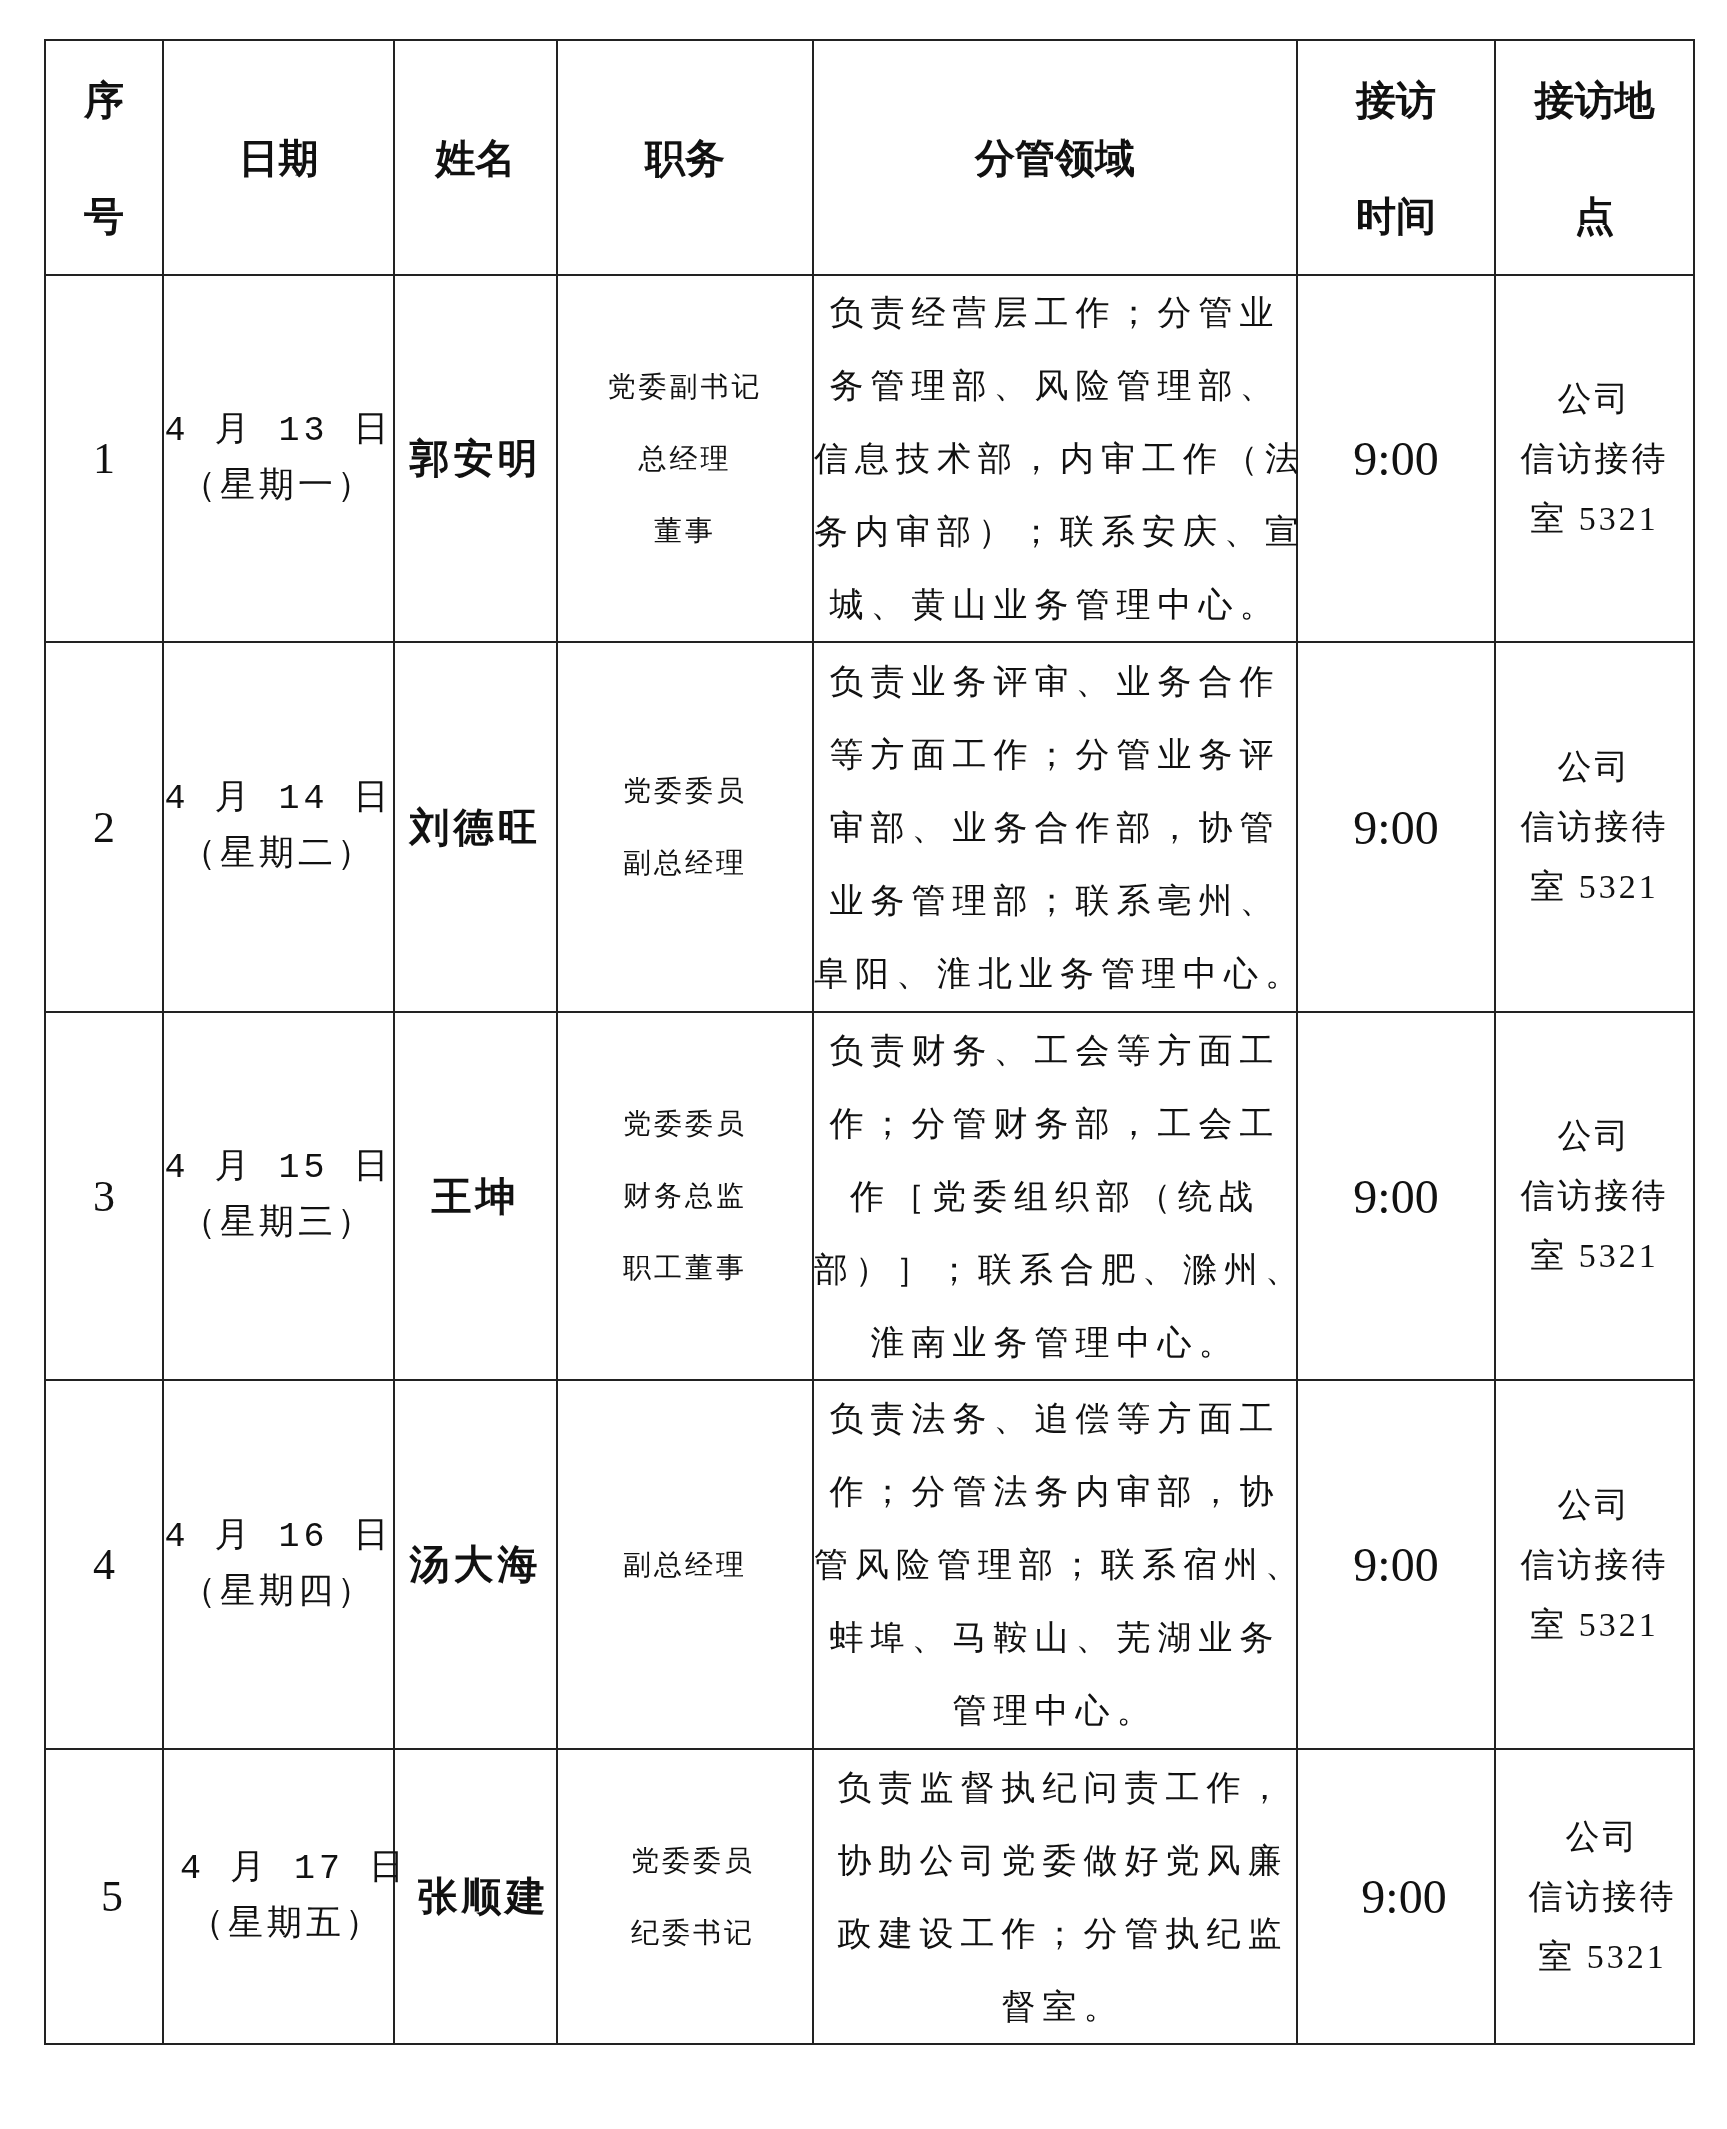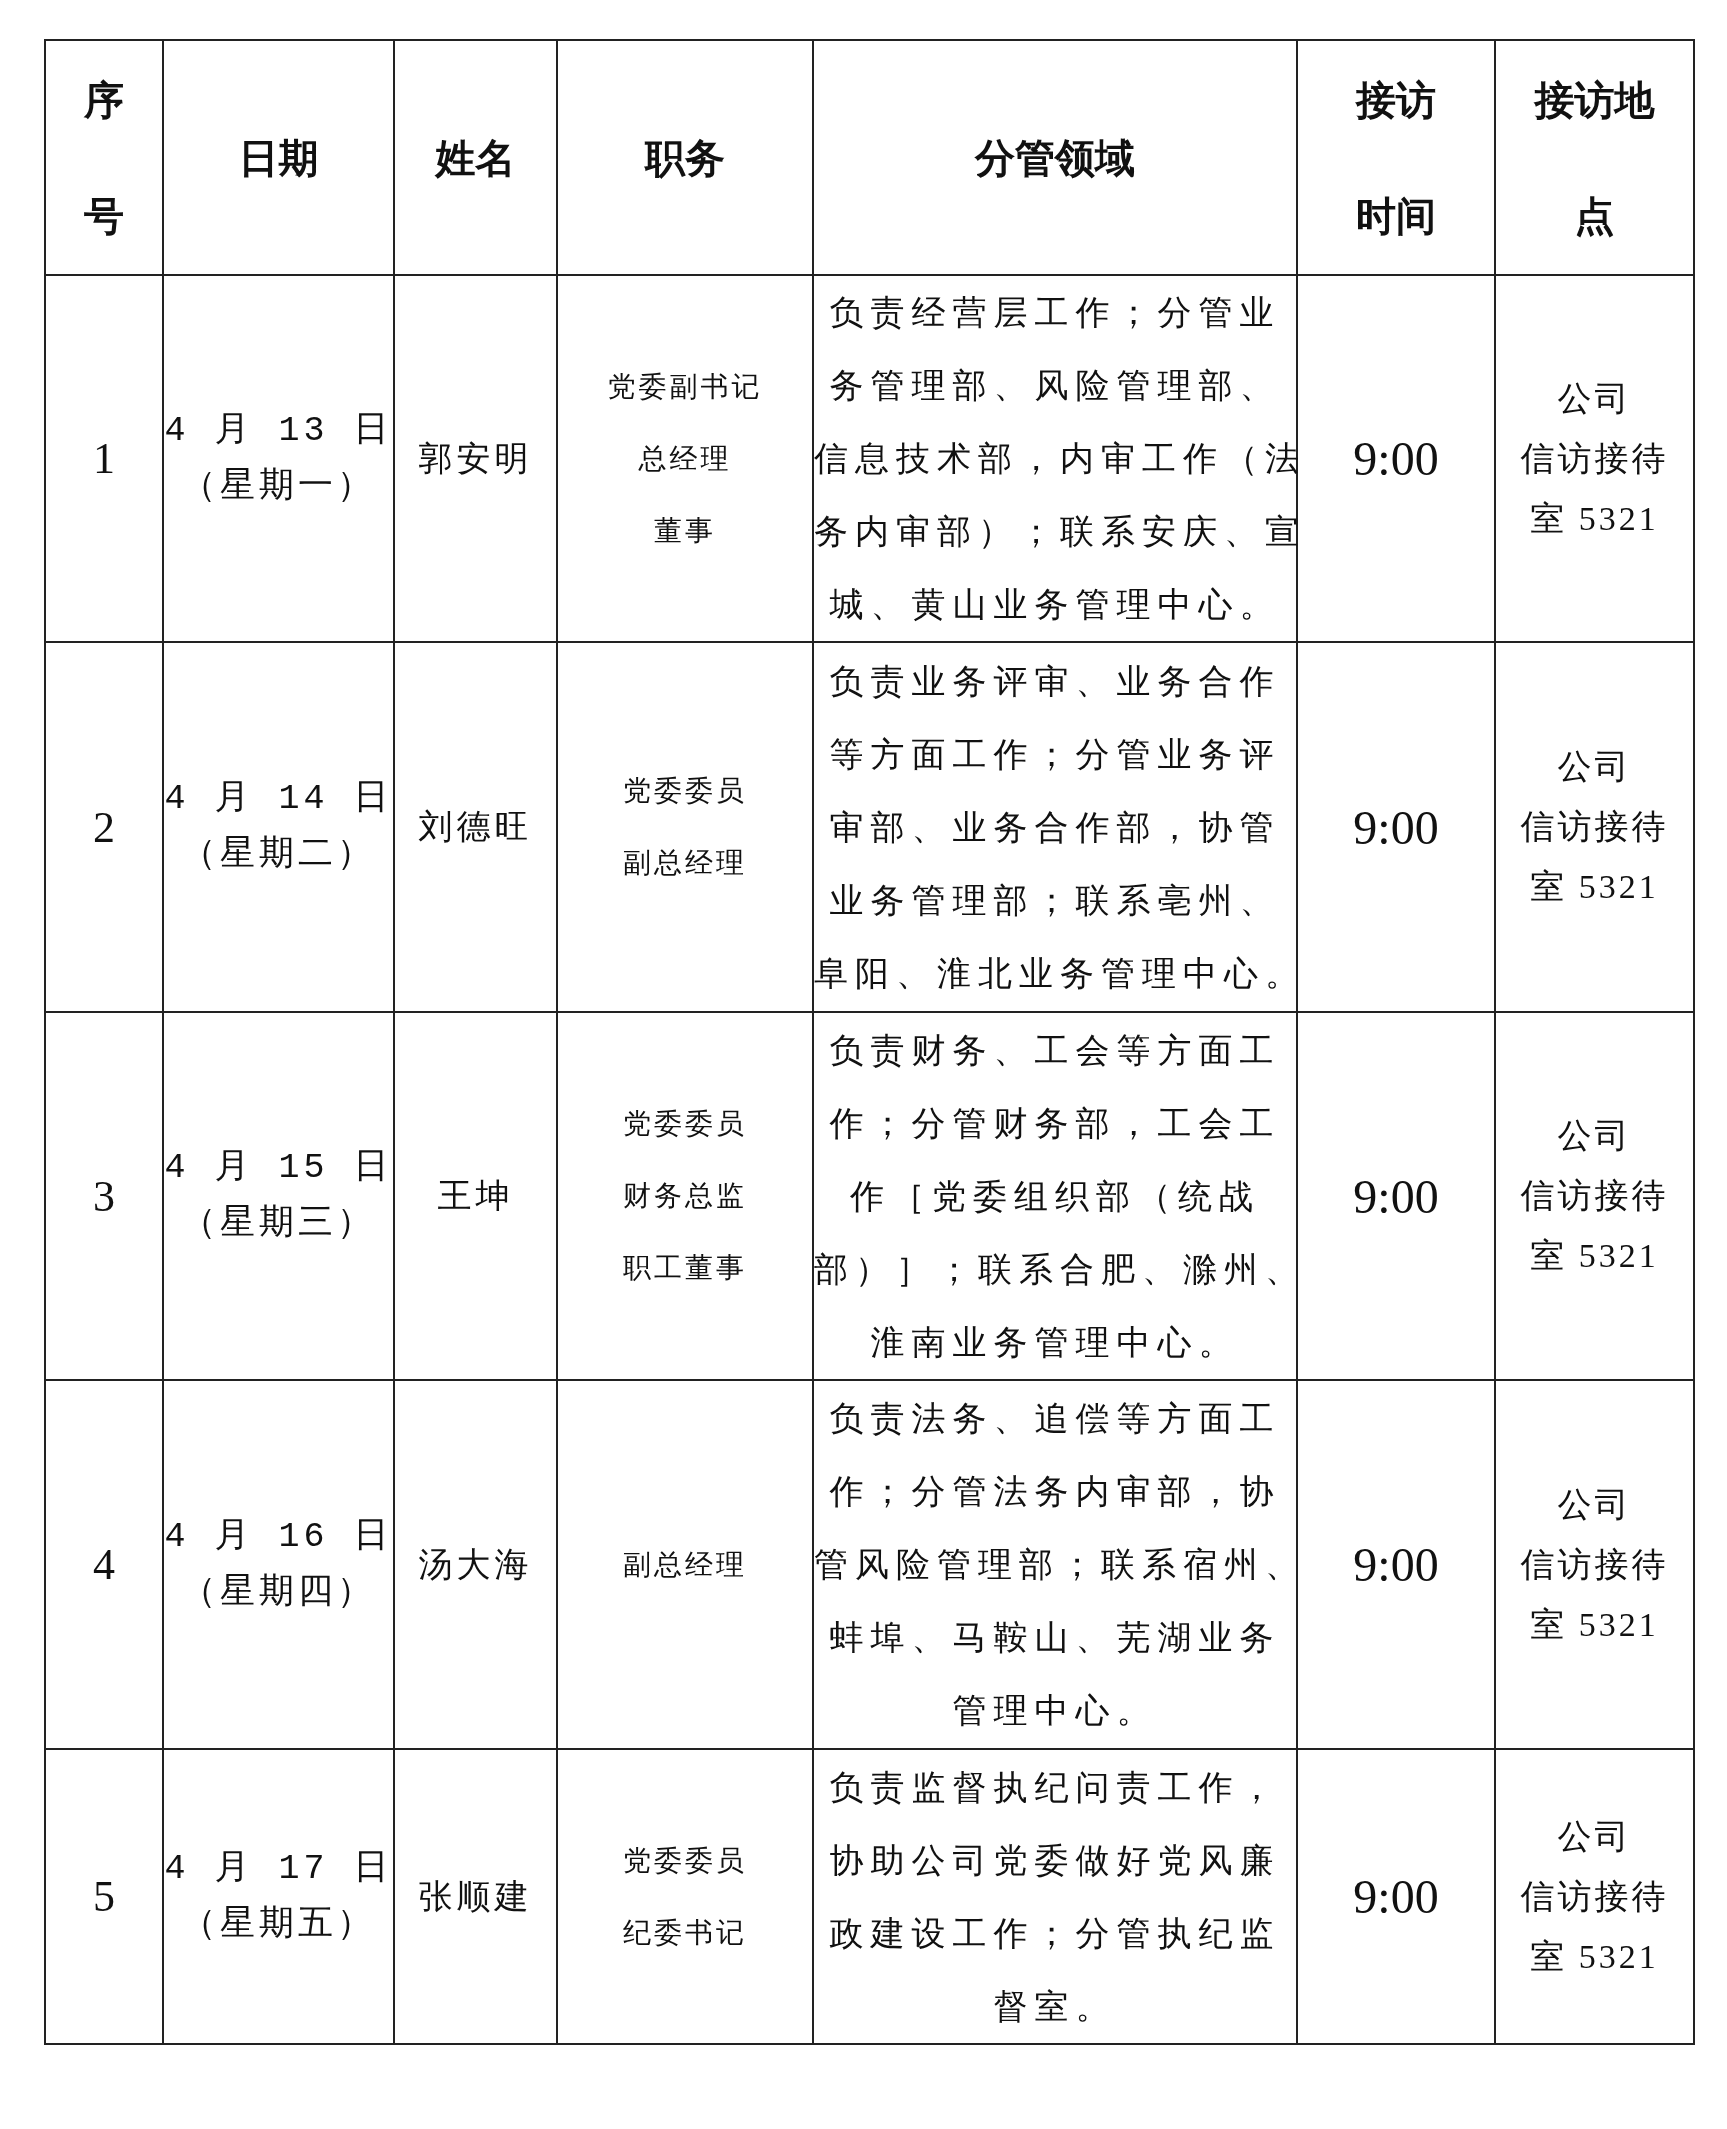--- a/index.html
+++ b/index.html
@@ -21,37 +21,37 @@
     font-weight: bold;
     font-size: 40px;
     line-height: 40px;
     height: 233px;
   }
   th .hdr-line { display: block; }
   th .hdr-line + .hdr-line { margin-top: 76px; }
   td { font-family: "Liberation Serif", "DejaVu Serif", serif; margin-top: 24px; }
   td.seq { font-size: 44px; }
   td.date { font-size: 35px; line-height: 56px; letter-spacing: 4px; font-family: Liberation Mono, monospace; }
-  td.name { font-size: 34px; letter-spacing: 4px; }
+  td.name { font-size: 40px; letter-spacing: 4px; font-weight: bold; }
   td.pos { font-size: 28px; line-height: 72px; letter-spacing: 3px; }
   td.domain {
     text-align: left; vertical-align: top;
     font-size: 34px; line-height: 73px;
     letter-spacing: 7px;
     padding: 8px 12px 0 18px;
     text-align: justify;
   }
   td.time { font-size: 48px; }
   td.loc { font-size: 34px; line-height: 60px; letter-spacing: 3px; }
   td .line { display: block; white-space: nowrap; }
   tr.r1 td { height: 364px; }
   tr.r2 td { height: 368px; }
   tr.r3 td { height: 366px; }
   tr.r4 td { height: 367px; text-align: center; }
-  tr.r5 td { height: 293px; }
+  tr.r5 td { height: 293px; padding-left: 16px; }
 </style>
 </head>
 <body>
 
 <table class="sched">
   <colgroup>
     <col style="width:118px">
     <col style="width:231px">
     <col style="width:163px">
     <col style="width:256px">

